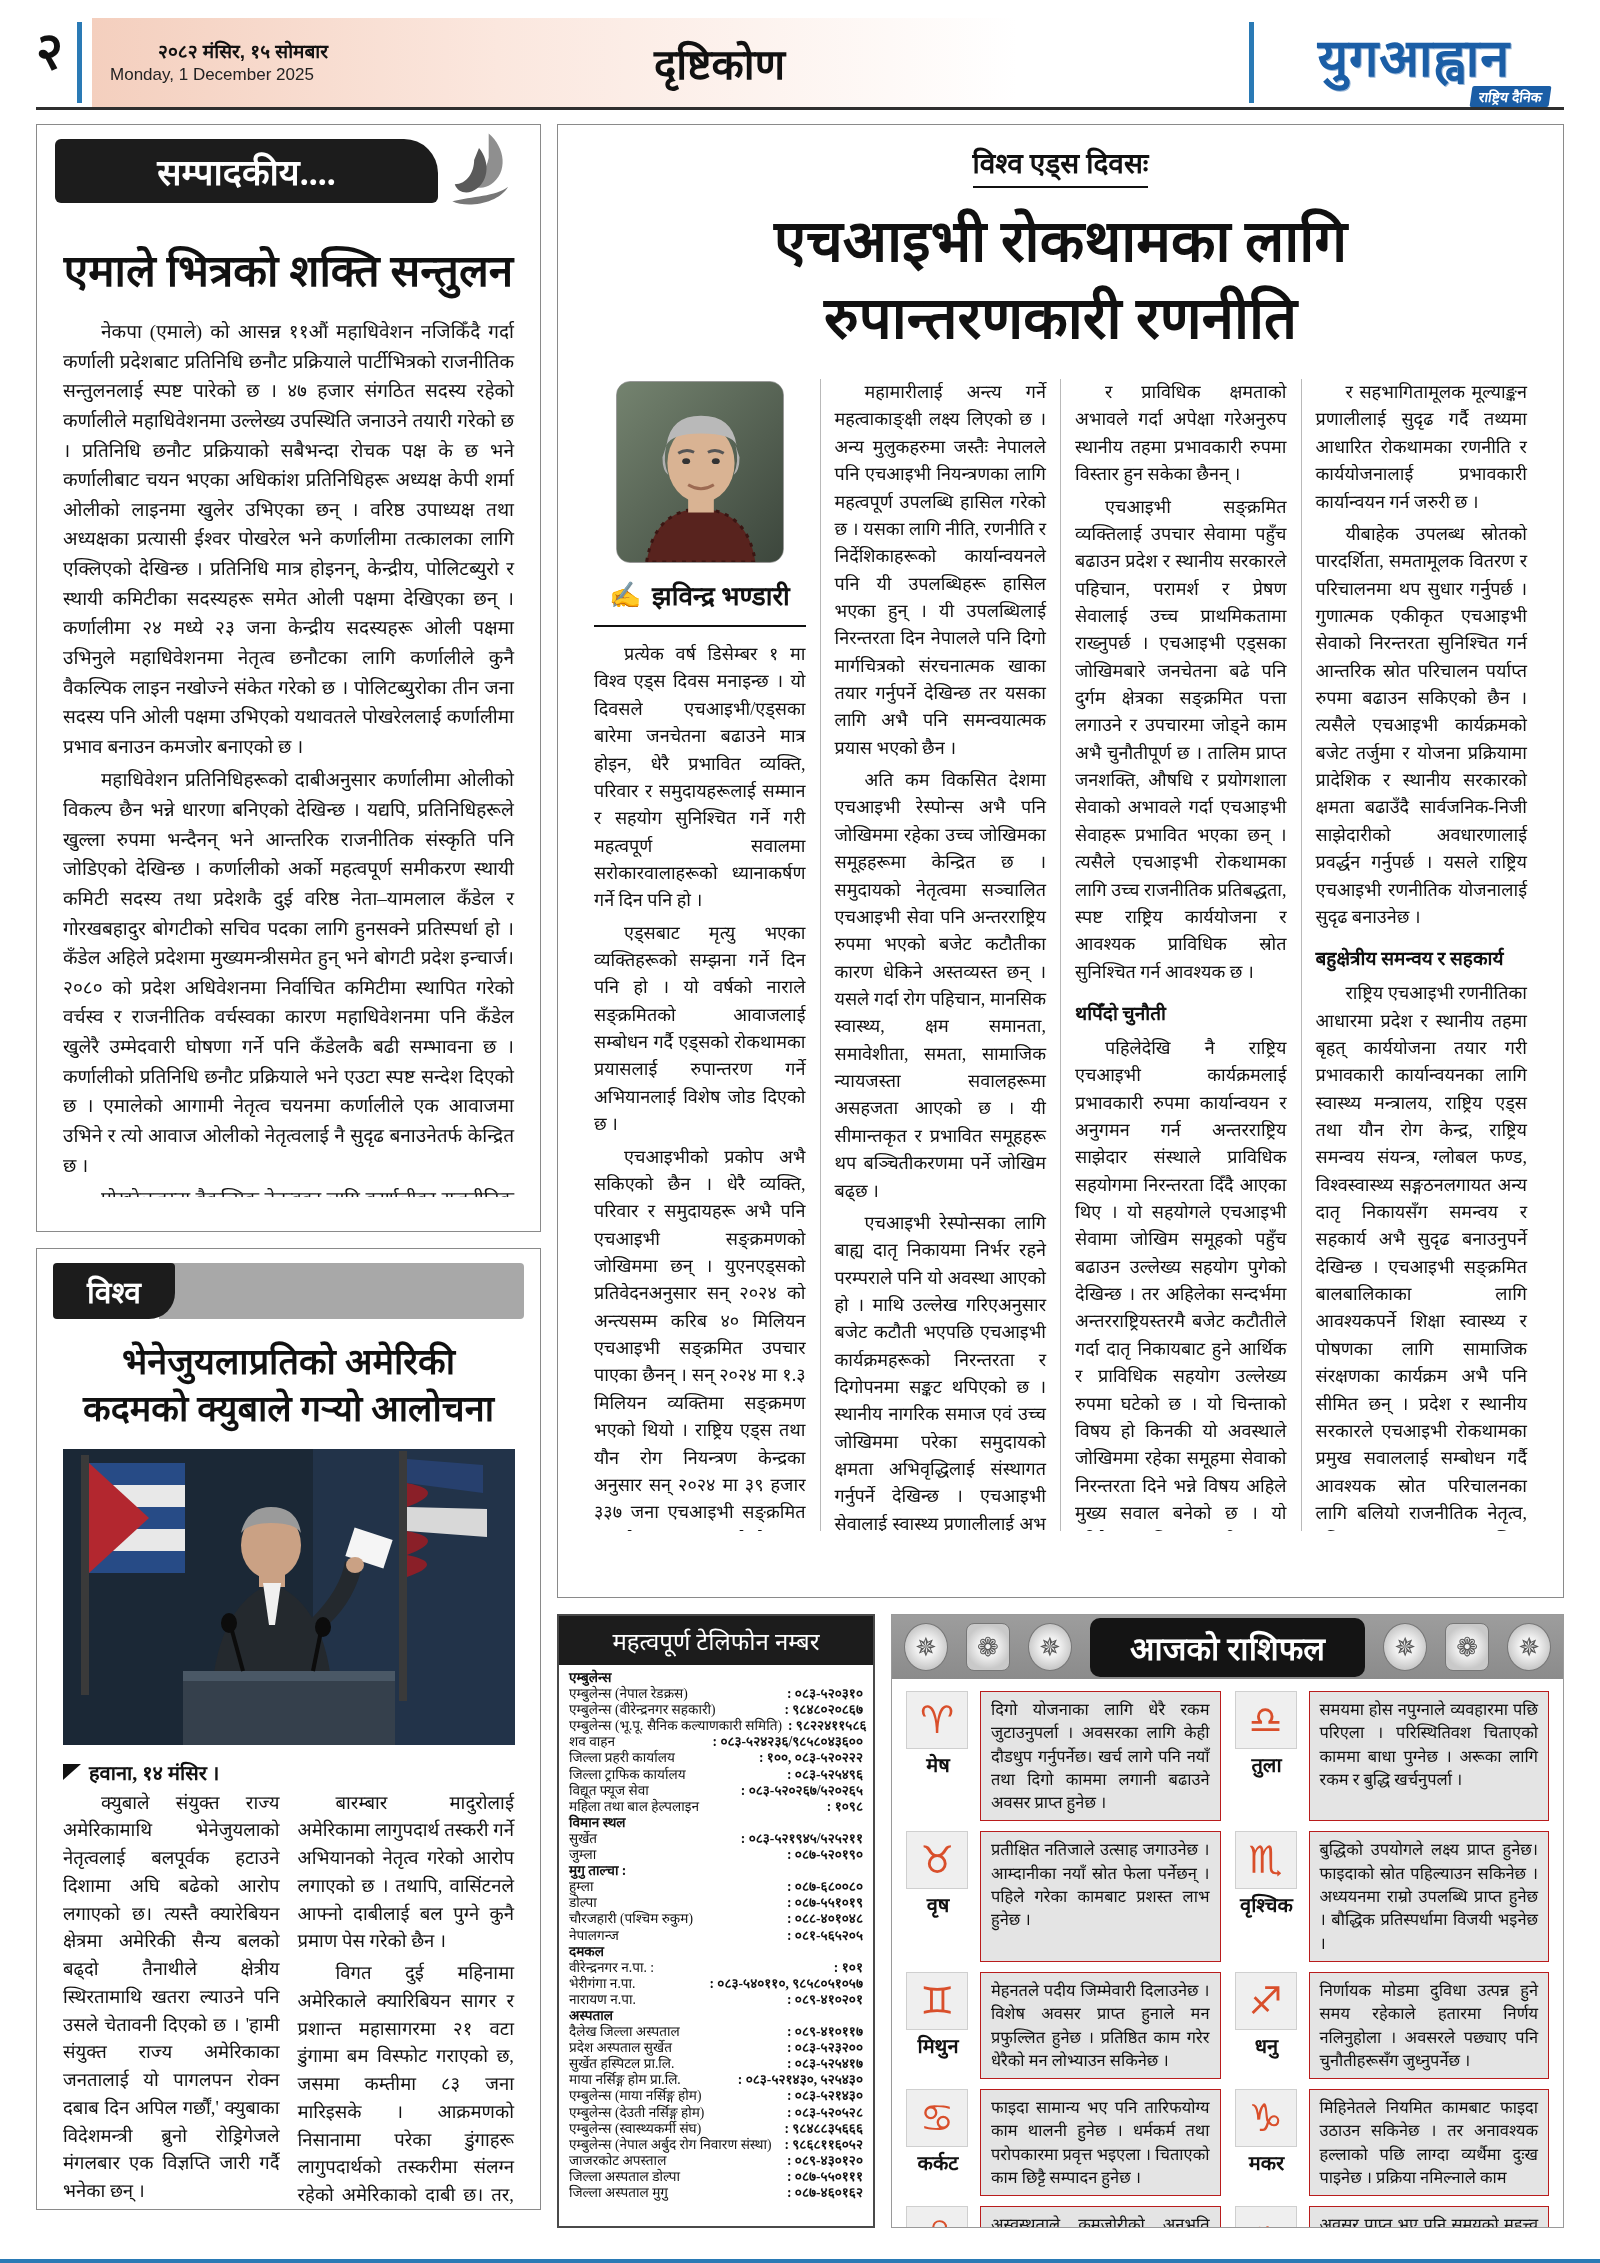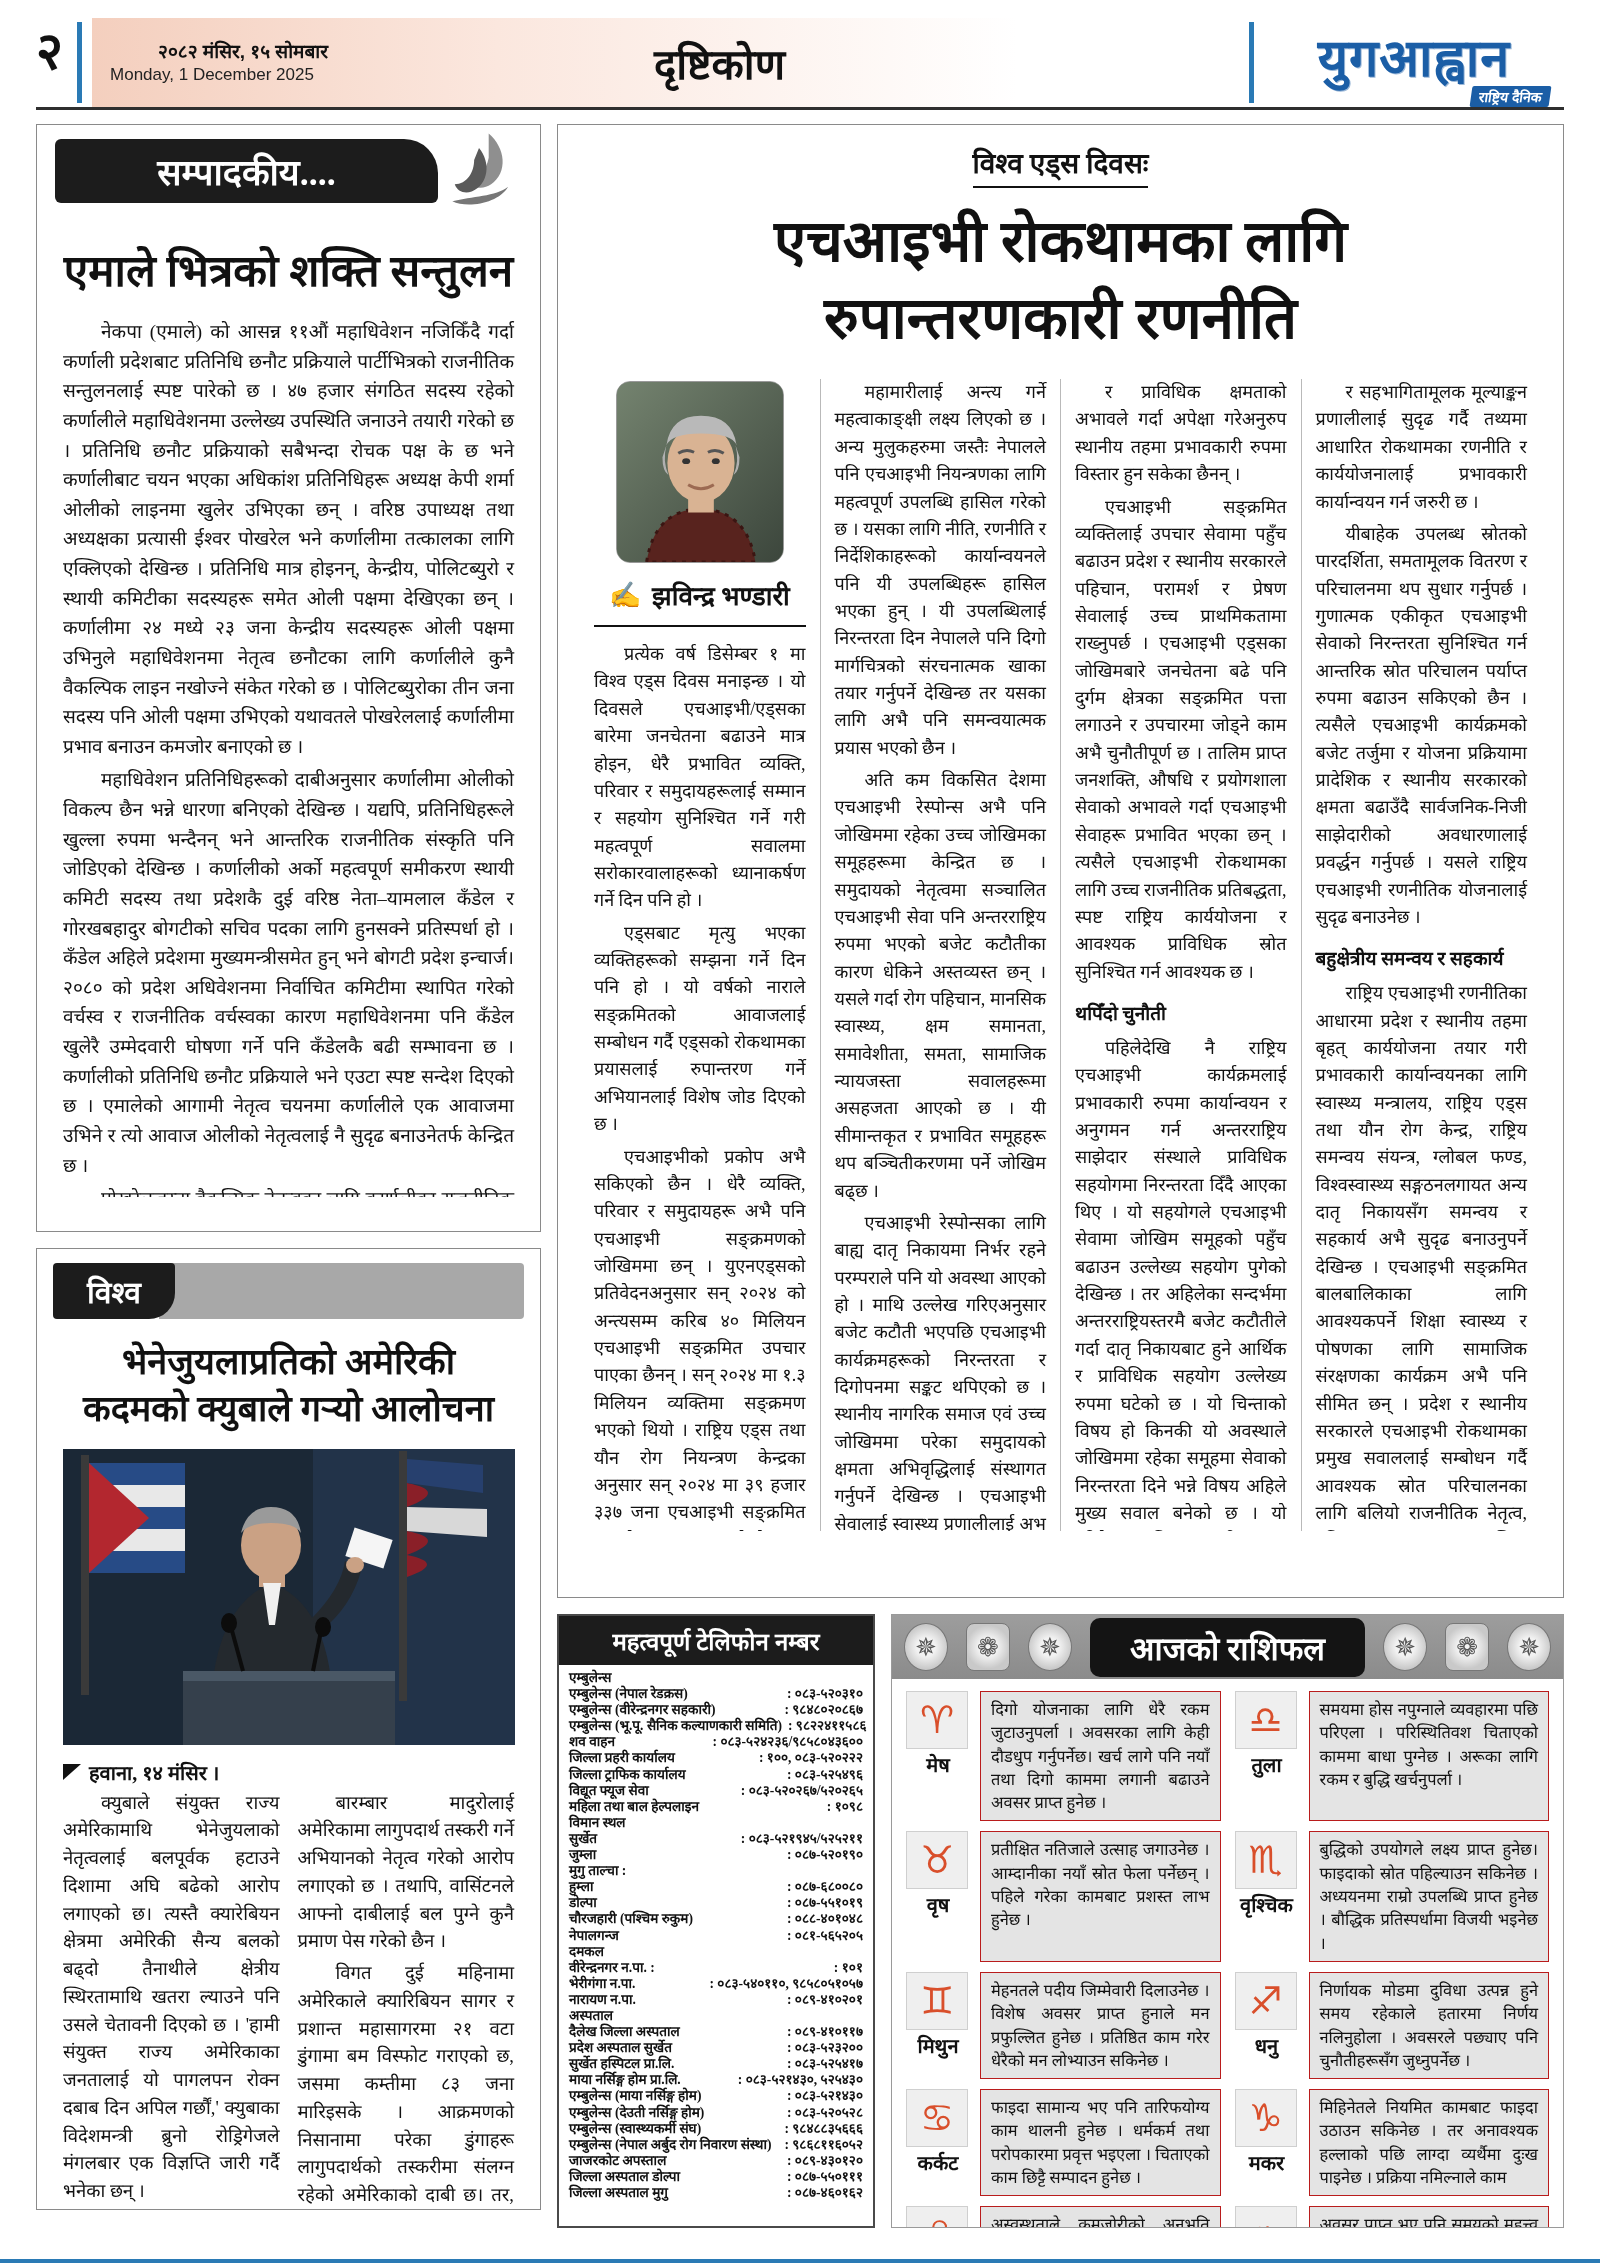--- a/index.html
+++ b/index.html
@@ -70,25 +70,25 @@
   .blk.h { font-weight:bold; text-indent:0; font-size:19px; margin:14px 0 6px 0; text-align:left; }
   .author-card { margin:2px auto 14px auto; border-bottom:2px solid #111; padding-bottom:12px; width:100%; }
   .author-photo { width:168px; height:182px; border-radius:14px; overflow:hidden; margin:0 auto; display:block; border:1px solid #999; }
   .author-line { display:flex; align-items:center; justify-content:center; gap:10px; margin-top:14px; }
   .pen-ic { font-size:26px; }
   .author-name { font-size:26px; font-weight:bold; }
   
   .bottom-row { display:flex; gap:16px; margin-top:16px; height:614px; }
   
   .phones { width:318px; border:2px solid #4a4a4a; overflow:hidden; }
-  .ph-head { background:#1c1c1c; color:#fff; text-align:center; font-size:24px; font-weight:bold; padding:8px 0; }
+  .ph-head { background:#1c1c1c; color:#fff; text-align:center; font-size:24px; font-weight:normal; padding:8px 0; }
   .ph-list { padding:5px 10px; }
   .ph-row { display:flex; font-size:13.6px; line-height:16.1px; font-family:"Liberation Serif",serif; }
   .ph-row.group .ph-label { font-weight:bold; }
-  .ph-label { font-weight:bold; white-space:nowrap; }
+  .ph-label { font-weight:normal; white-space:nowrap; }
   .ph-val { margin-left:auto; white-space:nowrap; font-weight:bold; padding-left:6px; }
   
   .horo { flex:1; border:1.5px solid #9a9a9a; overflow:hidden; background:#fff; }
   .horo-band { height:64px; background:linear-gradient(#9d9d9d,#8b8b8b); display:flex; align-items:center; justify-content:center; gap:18px; }
   .horo-title { background:#141414; color:#fff; font-size:32px; font-weight:bold; padding:8px 40px; border-radius:10px; }
   .mandala { width:44px; height:48px; border-radius:8px; background:radial-gradient(circle at 50% 50%, #f2f2f2 30%, #c9c9c9 70%);
     display:flex; align-items:center; justify-content:center; font-size:26px; color:#555; border:1px solid #777; }
   .mandala.round { border-radius:50%; }
   .horo-grid { display:grid; grid-template-columns:1fr 1fr; gap:10px 14px; padding:12px 14px; }
   .h-entry { display:flex; gap:10px; }

